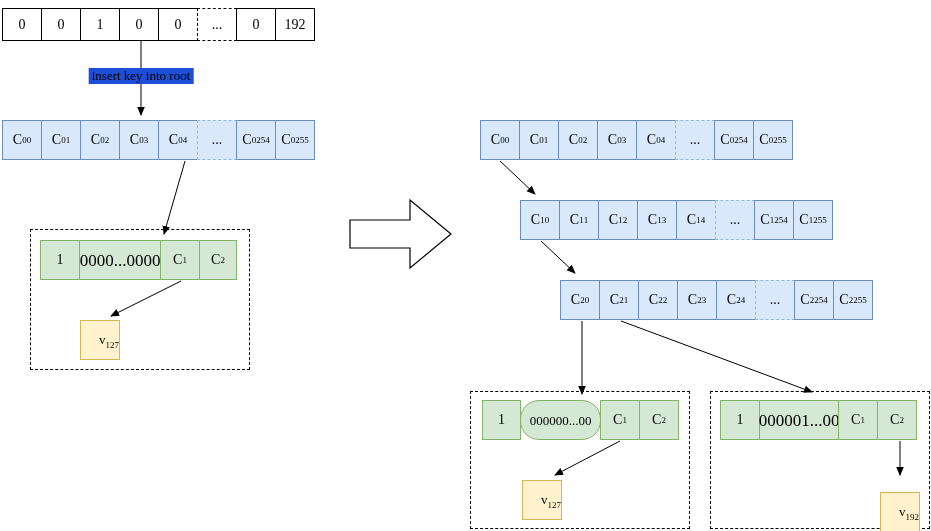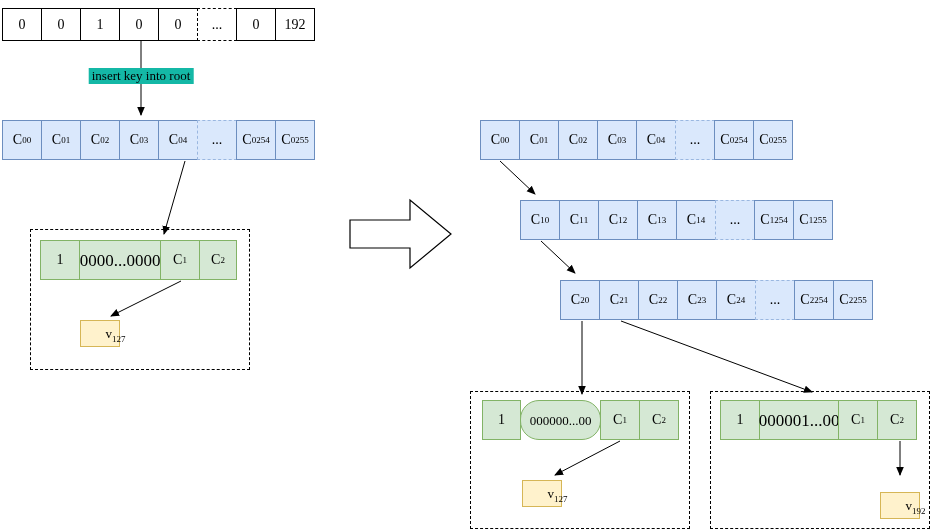--- a/index.html
+++ b/index.html
@@ -16,29 +16,29 @@
   }
   .cell + .cell { margin-left: -1px; }
   .keycell { height: 33px; }
   .dash { border-style: dashed; }
   .blue  { background: var(--blue-fill); border-color: var(--blue-border); }
   .blue.dash { border-color: var(--blue-dash); }
   .green { background: var(--green-fill); border-color: var(--green-border); }
   sup { font-size: 9px; line-height: 0; }
   sub { font-size: 9px; line-height: 0; }
   .value-box {
-    position: absolute; width: 40px; height: 27px;
+    position: absolute; width: 40px; height: 40px;
     background: var(--yellow-fill); border: 1px solid var(--yellow-border);
-    display: flex; align-items: center; justify-content: center; font-size: 13px; padding-left: 31px;
+    display: flex; align-items: center; justify-content: flex-end; font-size: 13px; padding-left: 31px;
   }
   .dashed-box { position: absolute; border: 1px dashed #000; background: transparent; }
   .overlay { position: absolute; left: 0; top: 0; width: 931px; height: 531px; pointer-events: none; }
   .insert-label {
     position: absolute; left: 141px; top: 68px; transform: translateX(-50%);
-    background: #14b8a6; padding: 0 3px; font-size: 13px; white-space: nowrap; text-align: center;
+    background: #1d4ed8; padding: 0 3px; font-size: 13px; white-space: nowrap; text-align: center;
   }
 </style>
 </head>
 <body>
 
 <div class="row" style="left:2px; top:8px;">
   <div class="cell keycell">
       <span>0</span>
     </div>
   <div class="cell keycell">

